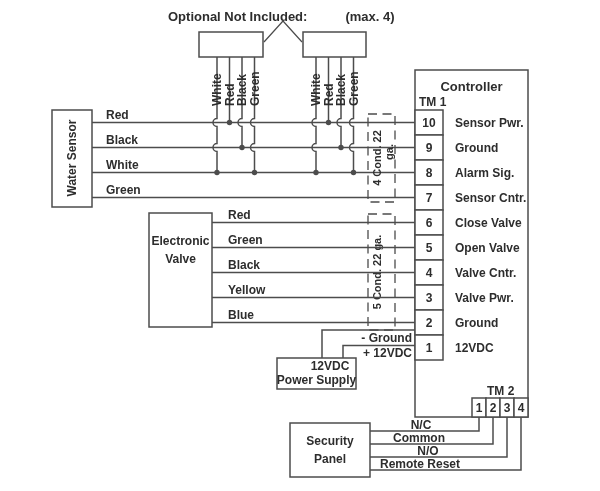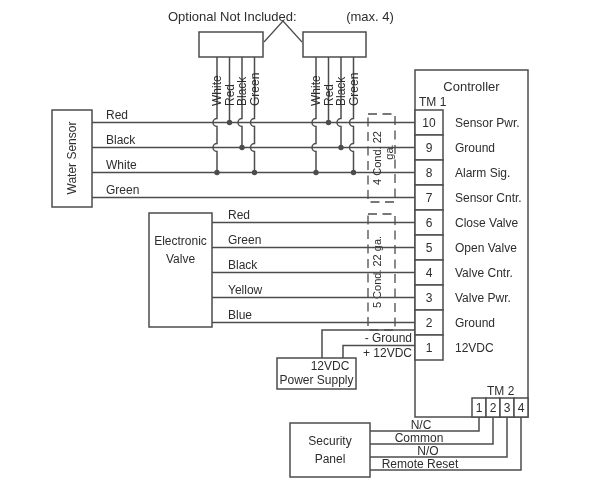--- a/index.html
+++ b/index.html
@@ -1,17 +1,17 @@
 <!DOCTYPE html>
 <html style="--line-color: #4c4c4c; --text-color: #2d2d2d; --bg-color: #ffffff;"><head>
 <meta charset="utf-8">
 <style>
   :root { --line-color:#4c4c4c; --text-color:#2d2d2d; --bg-color:#ffffff; }
   html,body { margin:0; padding:0; background:var(--bg-color); }
-  .stage { width:600px; height:491px; position:relative; background:var(--bg-color); }
+  .stage { width:600px; height:491px; position:relative; background:var(--bg-color);font-weight:bold; }
   svg { display:block; }
   svg text { font-family:"Liberation Sans", sans-serif; fill:var(--text-color); font-size:12px; }
   .f13 { font-size:13px; }
   .f11 { font-size:11px; }
   .mid { text-anchor:middle; }
   .end { text-anchor:end; }
   .ln  { stroke:var(--line-color); stroke-width:1.5; fill:none; }
   .thin{ stroke:var(--line-color); stroke-width:1.2; fill:none; }
   .bx  { stroke:var(--line-color); stroke-width:1.5; fill:#fff; }
   .dsh { stroke:var(--line-color); stroke-width:1.3; fill:none; stroke-dasharray:9 5.5; }

